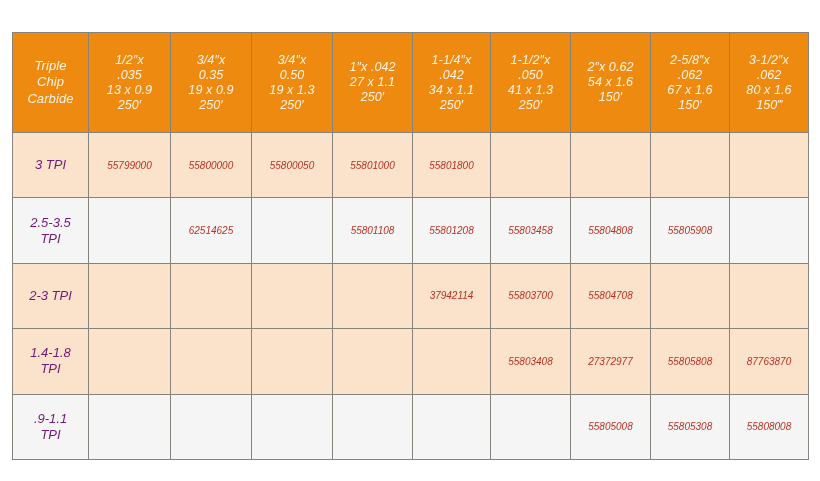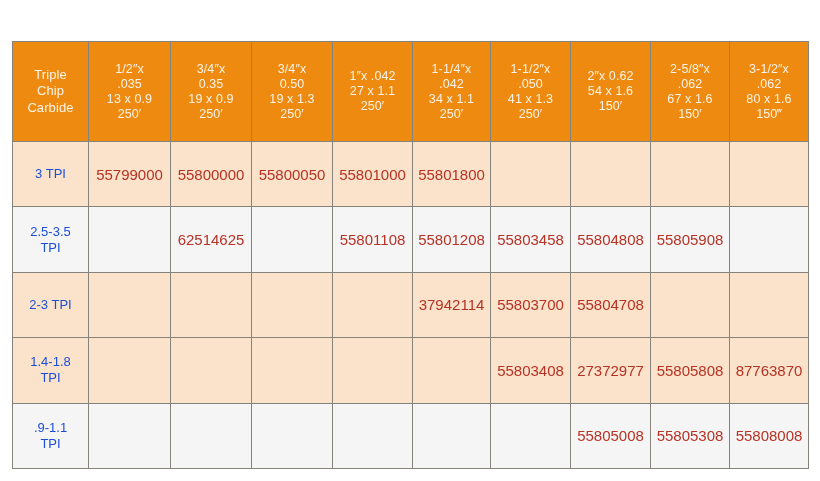--- a/index.html
+++ b/index.html
@@ -10,23 +10,24 @@
   body {
     width: 820px;
     height: 481px;
     font-family: "Liberation Sans", sans-serif;
     overflow: hidden;
   }
 
   #table-wrap {
     position: absolute;
     left: 12px;
-    top: 41px;
+    top: 32px;
     width: 796px;
     height: 428px;
+    font-style: italic;
   }
 
   table.spec-table {
     border-collapse: collapse;
     table-layout: fixed;
     width: 796px;
     height: 428px;
   }
 
   table.spec-table td,
@@ -54,31 +55,31 @@
     font-size: 13px;
     line-height: 16.5px;
   }
 
   thead th .hl { display: block; white-space: nowrap; }
 
   
   tbody tr { height: 46px; }
 
   tbody td {
-    font-size: 15px;
+    font-size: 10px;
     line-height: 15px;
     color: #b83224;
     background: #f5f5f6;
     border-color: #86837c;
   }
 
   tbody tr.peach td { background: #fae3ca; }
 
   tbody td.rowhead {
-    color: #1d4ed8;
+    color: #701a75;
     font-size: 13px;
     line-height: 16px;
   }
 
   tbody td.rowhead .hl { display: block; white-space: nowrap; }
 
   
   col.c0 { width: 76px; }
   col.c1 { width: 82px; }
   col.c2 { width: 81px; }

